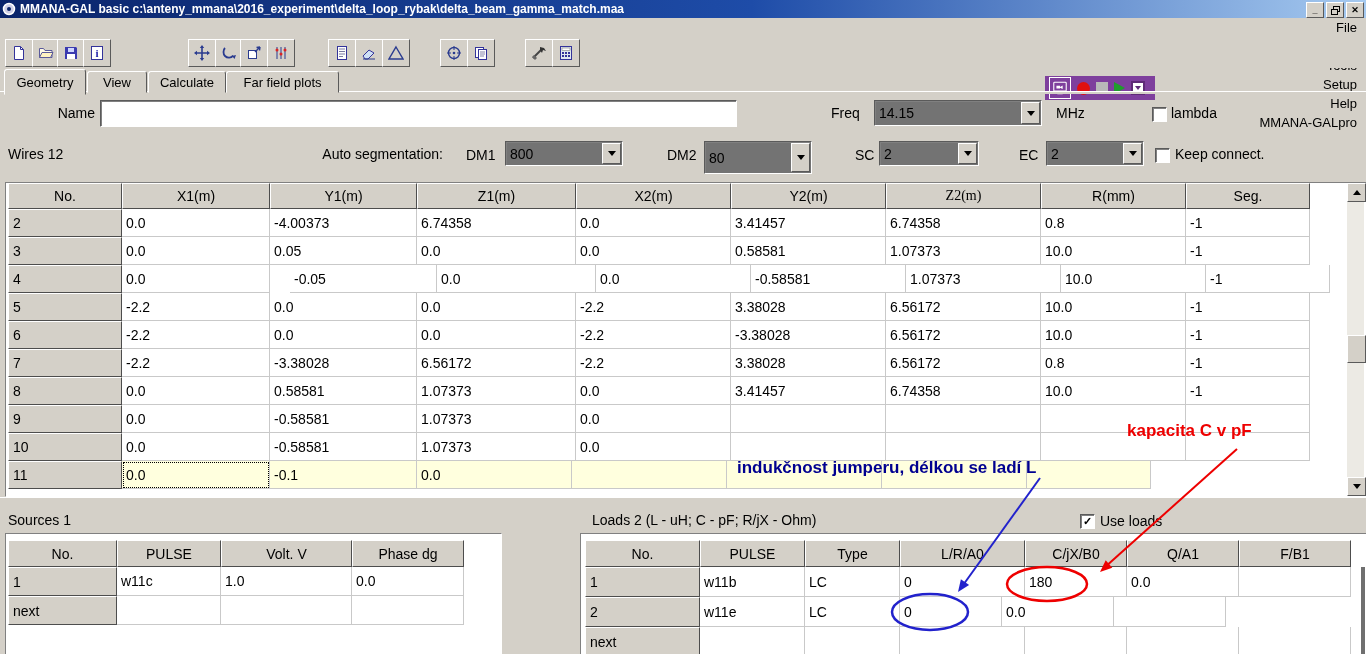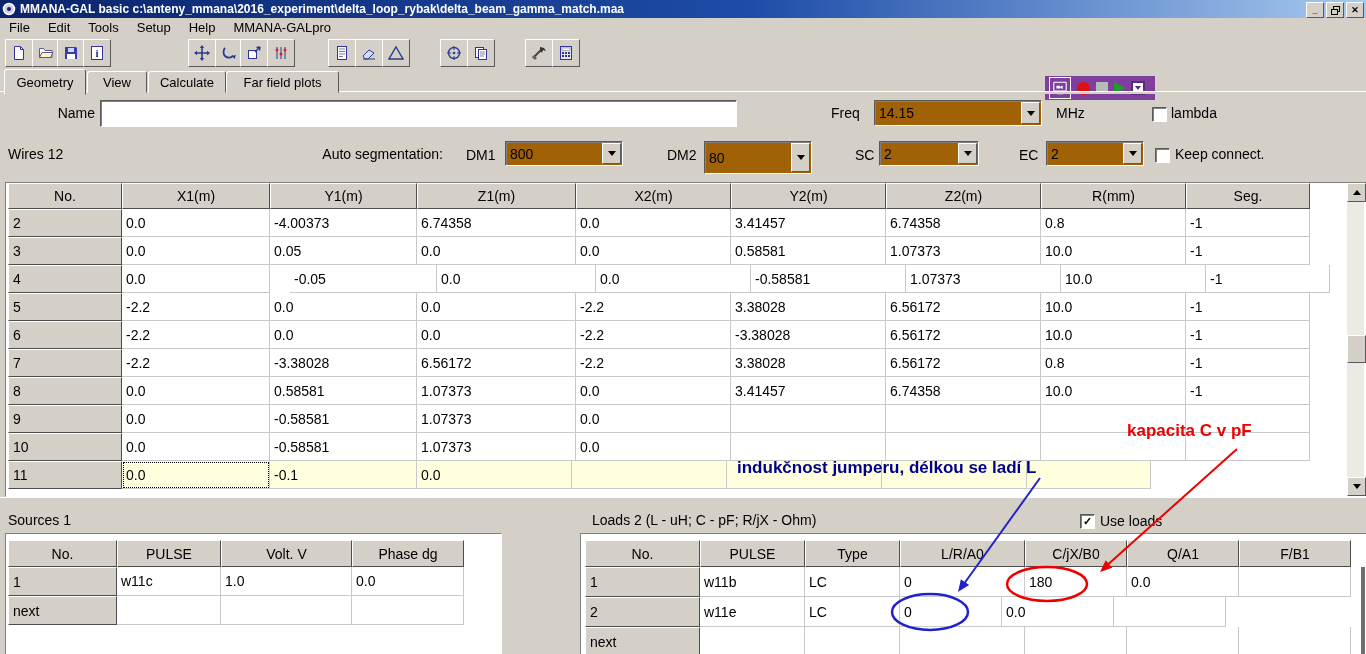--- a/index.html
+++ b/index.html
@@ -10,21 +10,21 @@
   
   .titlebar{position:absolute;left:0;top:0;width:1366px;height:18px;
     background:linear-gradient(90deg,#0A246A 0%,#1E4CA8 55%,#A6CAF0 100%);
     display:flex;align-items:center;padding:0 2px;box-sizing:border-box;}
   .title-text{color:#fff;font-weight:bold;font-size:12px;margin-left:4px;white-space:nowrap;}
   .win-controls{position:absolute;right:2px;top:2px;display:flex;gap:2px;}
   .wbtn{width:16px;height:14px;display:flex;align-items:center;justify-content:center;
     font-size:9px;font-weight:bold;line-height:1;color:#000;}
   
   .menubar{position:absolute;left:0;top:18px;width:1366px;height:18px;background:#D4D0C8;
-    display:flex;align-items:flex-start;border-bottom:1px solid #6d28d9;}
+    display:flex;align-items:flex-end;border-bottom:1px solid #6d28d9;flex-direction:column;}
   .menu-item{padding:2px 9px;font-size:13px;cursor:default;}
   
   .toolbar{position:absolute;left:0;top:36px;width:1366px;height:32px;background:#D4D0C8;}
   .tbtn{position:absolute;top:3px;width:26px;height:26px;display:flex;align-items:center;justify-content:center;}
   .tbtn svg{width:16px;height:16px;}
   .recorder{position:absolute;left:1045px;top:40px;width:110px;height:24px;background:#7E3F9D;
     display:flex;align-items:center;gap:6px;padding:0 4px;box-sizing:border-box;}
   .rec-cam{width:20px;height:20px;border:1px solid #fff;display:flex;align-items:center;justify-content:center;}
   .rec-dot{width:13px;height:13px;border-radius:50%;background:#E01010;}
   .rec-stop{width:12px;height:12px;background:#b9b9b9;}
@@ -39,21 +39,21 @@
     border-top:1px solid #fff;background:#D4D0C8;}
   .tab{position:absolute;top:3px;height:20px;background:#D4D0C8;border:1px solid;
     border-color:#fff #5a5a5a transparent #fff;border-radius:3px 3px 0 0;
     display:flex;align-items:center;justify-content:center;font-size:13px;z-index:2;}
   .tab.active{top:1px;height:24px;z-index:3;}
   
   .lbl{position:absolute;font-size:14px;white-space:nowrap;}
   .textbox{position:absolute;background:#fff;border:1px solid;border-color:#5a5a5a #fff #fff #5a5a5a;
     box-shadow:inset 1px 1px 0 #808080;font-size:14px;padding:0 4px;box-sizing:border-box;
     font-family:"Liberation Sans",sans-serif;}
-  .combo{position:absolute;background:#a16207;border:1px solid;border-color:#5a5a5a #fff #fff #5a5a5a;
+  .combo{position:absolute;background:#737373;border:1px solid;border-color:#5a5a5a #fff #fff #5a5a5a;
     box-shadow:inset 1px 1px 0 #808080;display:flex;align-items:center;box-sizing:border-box;}
   .combo-val{flex:1;font-size:14px;padding-left:4px;}
   .combo-btn{width:17px;align-self:stretch;margin:1px;background:#D4D0C8;
     border:1px solid;border-color:#fff #5a5a5a #5a5a5a #fff;display:flex;align-items:center;justify-content:center;}
   .dd-arrow{width:0;height:0;border-left:4px solid transparent;border-right:4px solid transparent;border-top:5px solid #000;}
   .cb{position:absolute;width:13px;height:13px;background:#fff;border:1px solid;
     border-color:#5a5a5a #fff #fff #5a5a5a;box-shadow:inset 1px 1px 0 #808080;
     display:flex;align-items:center;justify-content:center;font-size:11px;font-weight:bold;line-height:1;}
   
   .gridbox{position:absolute;background:#fff;border:1px solid;border-color:#808080 #fff #fff #808080;}
@@ -292,21 +292,21 @@
 
   <div class="gridbox" style="left:5px;top:182px;width:1360px;height:313px"></div>
   <div id="wire-table-host" class="grid" style="left:8px;top:183px">
       <div class="trow">
         <div class="hcell" style="width: 114px; height: 26px;">No.</div>
         <div class="hcell" style="width: 148px; height: 26px;">X1(m)</div>
         <div class="hcell" style="width: 147px; height: 26px;">Y1(m)</div>
         <div class="hcell" style="width: 159px; height: 26px;">Z1(m)</div>
         <div class="hcell" style="width: 155px; height: 26px;">X2(m)</div>
         <div class="hcell" style="width: 155px; height: 26px;">Y2(m)</div>
-        <div class="hcell" style="width: 155px; height: 26px;">Z2(m)</div>
+        <div class="hcell" style="width: 155px; height: 26px; font-family: Liberation Serif, serif;">Z2(m)</div>
         <div class="hcell" style="width: 145px; height: 26px;">R(mm)</div>
         <div class="hcell" style="width: 124px; height: 26px;">Seg.</div>
       </div>
       <div class="trow">
         <div class="rowhdr" style="width: 114px; height: 28px;">2</div>
         <div class="cell" style="width: 148px; height: 28px;">0.0</div>
         <div class="cell" style="width: 147px; height: 28px;">-4.00373</div>
         <div class="cell" style="width: 159px; height: 28px;">6.74358</div>
         <div class="cell" style="width: 155px; height: 28px;">0.0</div>
         <div class="cell" style="width: 155px; height: 28px;">3.41457</div>

